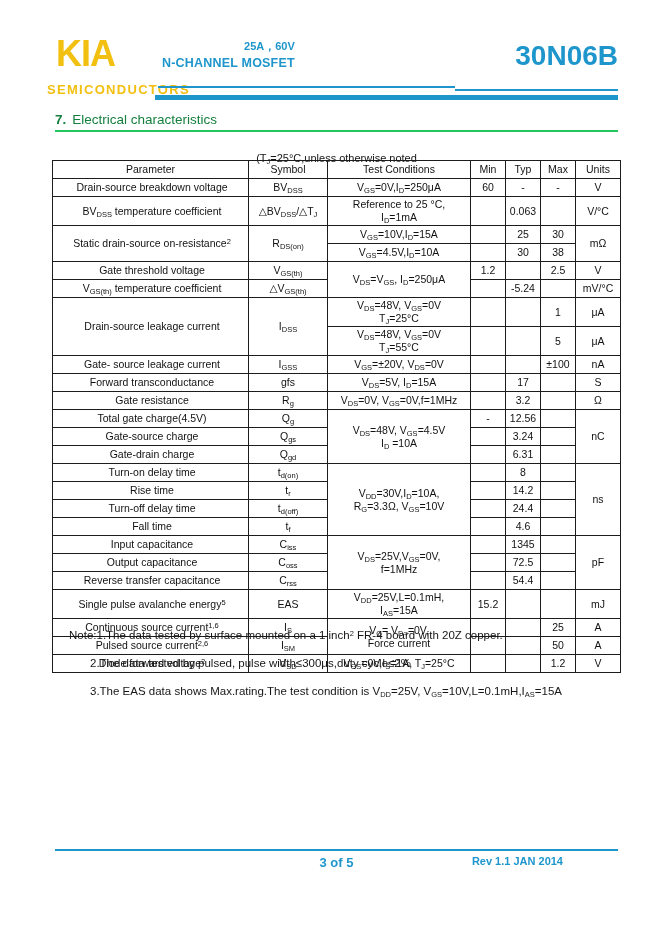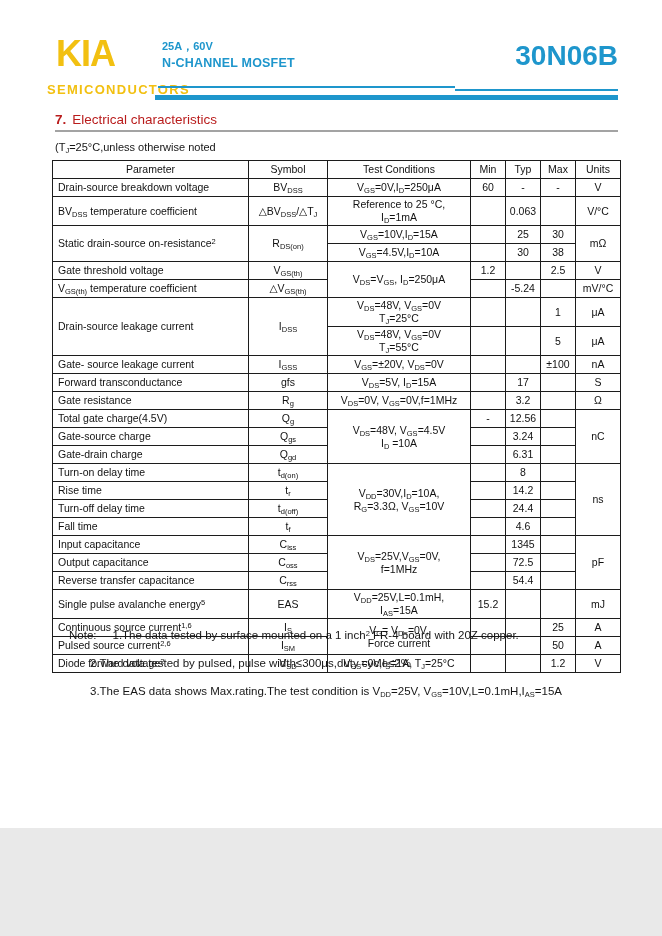--- a/index.html
+++ b/index.html
@@ -1,55 +1,55 @@
 <!DOCTYPE html>
 <html><head>
 <meta charset="utf-8">
 <style>
   html,body{margin:0;padding:0;background:#e9e9e9;}
   .page{
-    position:relative;width:662px;height:828px;background:#ffffff;
+    position:relative;width:662px;height:936px;background:#ffffff;
     font-family:"Liberation Sans","DejaVu Sans",sans-serif;color:#1a1a1a;
     overflow:hidden;margin:0 auto;
   }
   
   .logo-text{position:absolute;left:56px;top:36px;font-size:36px;font-weight:bold;
     color:#F2C011;letter-spacing:-1px;line-height:1;}
   .logo-sub{position:absolute;left:47px;top:82px;font-size:13px;font-weight:bold;
     color:#F2C011;letter-spacing:1.3px;}
   .head-mid{position:absolute;left:162px;top:41px;color:#1E96CC;line-height:1;}
-  .head-rating{font-size:11px;font-weight:bold;margin-bottom:5px;}
+  .head-rating{font-size:11px;font-weight:bold;margin-bottom:5px;text-align:right;}
   .head-type{font-size:12.5px;font-weight:bold;letter-spacing:0.2px;}
   .part-number{position:absolute;right:44px;top:42px;font-size:28px;font-weight:bold;
     color:#1E96CC;line-height:1;}
   .rule{position:absolute;background:#1E96CC;}
   .rule-thin-a{left:158px;top:86px;width:297px;height:2px;}
   .rule-thin-b{left:455px;top:89px;width:163px;height:2px;}
   .rule-thick{left:155px;top:95px;width:463px;height:5px;}
   
-  .section-title{position:absolute;left:55px;top:112px;width:563px;color:#b91c1c;
-    font-size:13.5px;padding-bottom:3px;border-bottom:2px solid #a3a3a3;}
+  .section-title{position:absolute;left:55px;top:112px;width:563px;color:#15803d;
+    font-size:13.5px;padding-bottom:3px;border-bottom:2px solid #22c55e;}
   .section-title .num{font-weight:bold;margin-right:6px;}
   
-  .table-note{position:absolute;left:55px;top:141px;width:563px;text-align:left;
+  .table-note{position:absolute;left:55px;top:152px;width:563px;text-align:center;
     font-size:11px;color:#161616;}
   table.ec{position:absolute;left:52px;top:160px;width:568px;border-collapse:collapse;
     table-layout:fixed;font-size:10.5px;color:#111;}
   table.ec th,table.ec td{border:1px solid #1c1c1c;padding:1px 2px;text-align:center;
     vertical-align:middle;line-height:13px;height:15px;overflow:hidden;}
   table.ec th{font-weight:normal;}
-  table.ec td.left{text-align:left;padding-left:5px;}
+  table.ec td.left{text-align:center;padding-left:5px;}
   sub,sup{font-size:7.5px;line-height:0;}
   sub{vertical-align:-2px;}
   sup{vertical-align:3px;}
   
   .notes{position:absolute;left:57px;top:627px;width:575px;font-size:11.5px;color:#161616;}
   .note-item{margin-bottom:11.5px;line-height:1.45;white-space:nowrap;}
   .note-item.cont{margin-left:33px;}
-  .note-prefix{margin-right:16px;padding-left:12px;}
+  .note-prefix{margin-right:0;padding-left:12px;}
   
   .footer-rule{position:absolute;left:55px;top:849px;width:563px;height:2px;background:#1E96CC;}
   .footer-page{position:absolute;left:55px;top:855px;width:563px;text-align:center;
     font-size:13px;font-weight:bold;color:#1E96CC;}
   .footer-rev{position:absolute;right:99px;top:855px;font-size:11px;font-weight:bold;color:#1E96CC;}
 </style>
 </head>
 <body>
 
 <div class="page">

